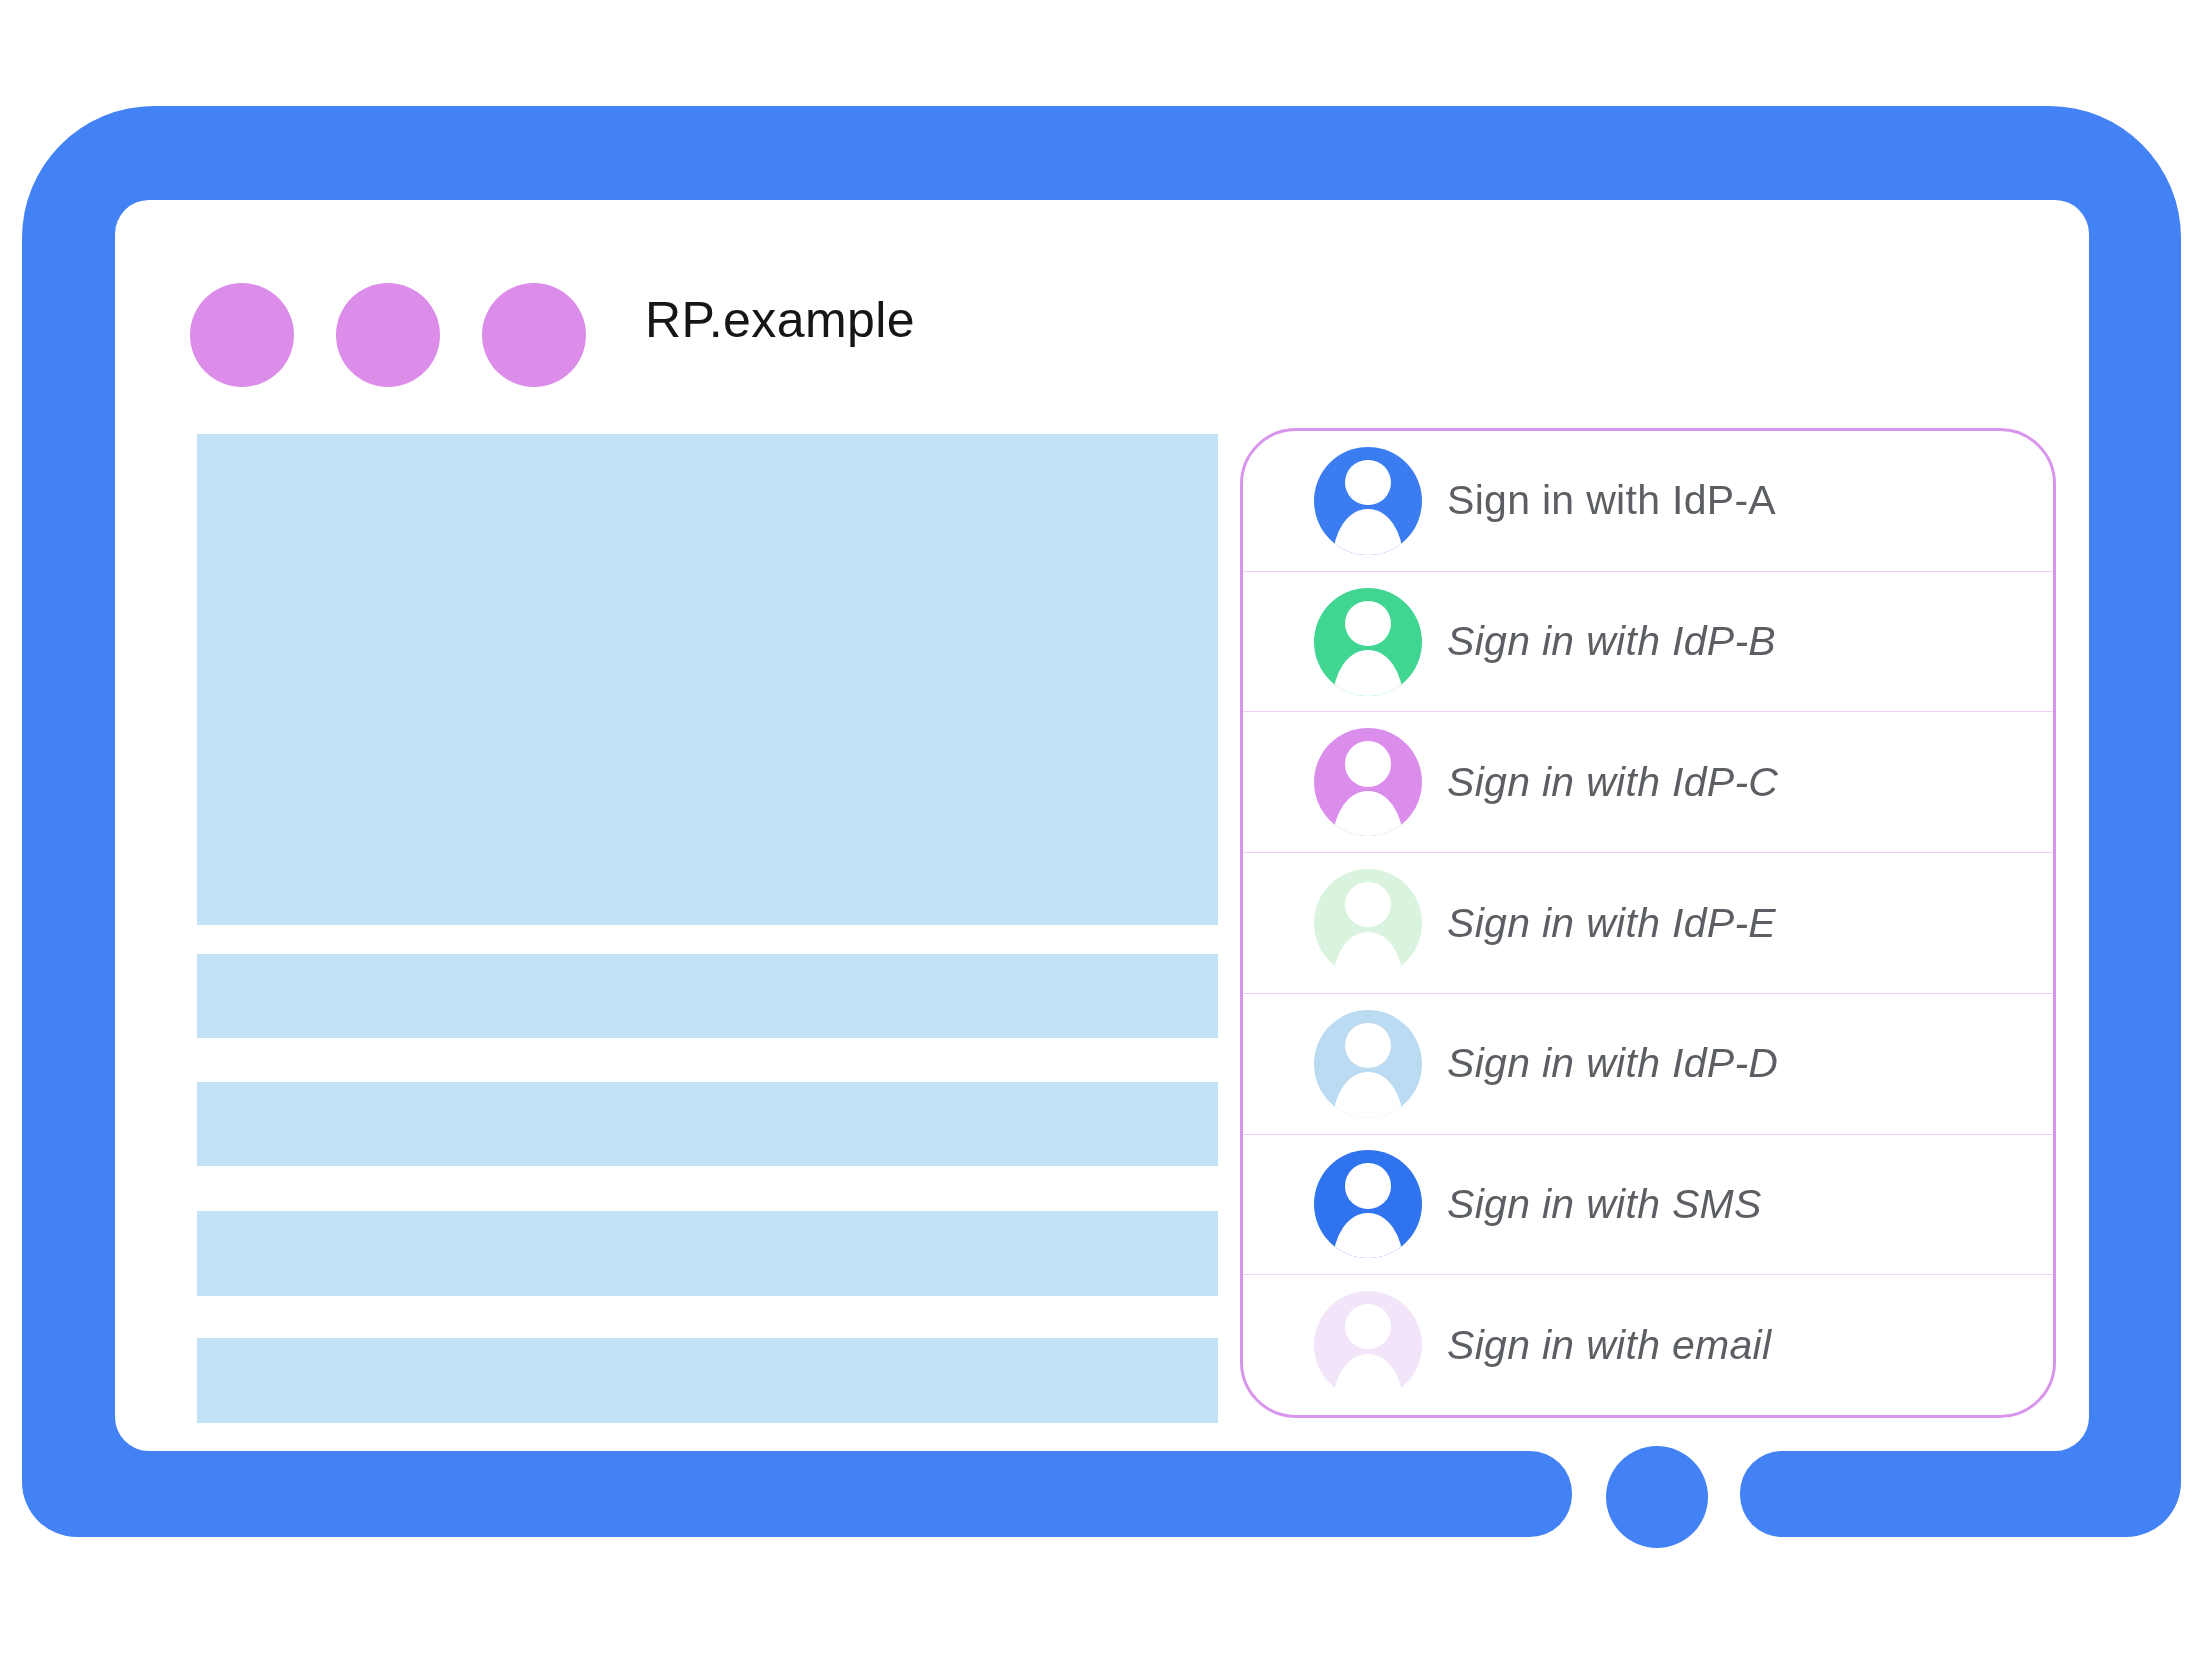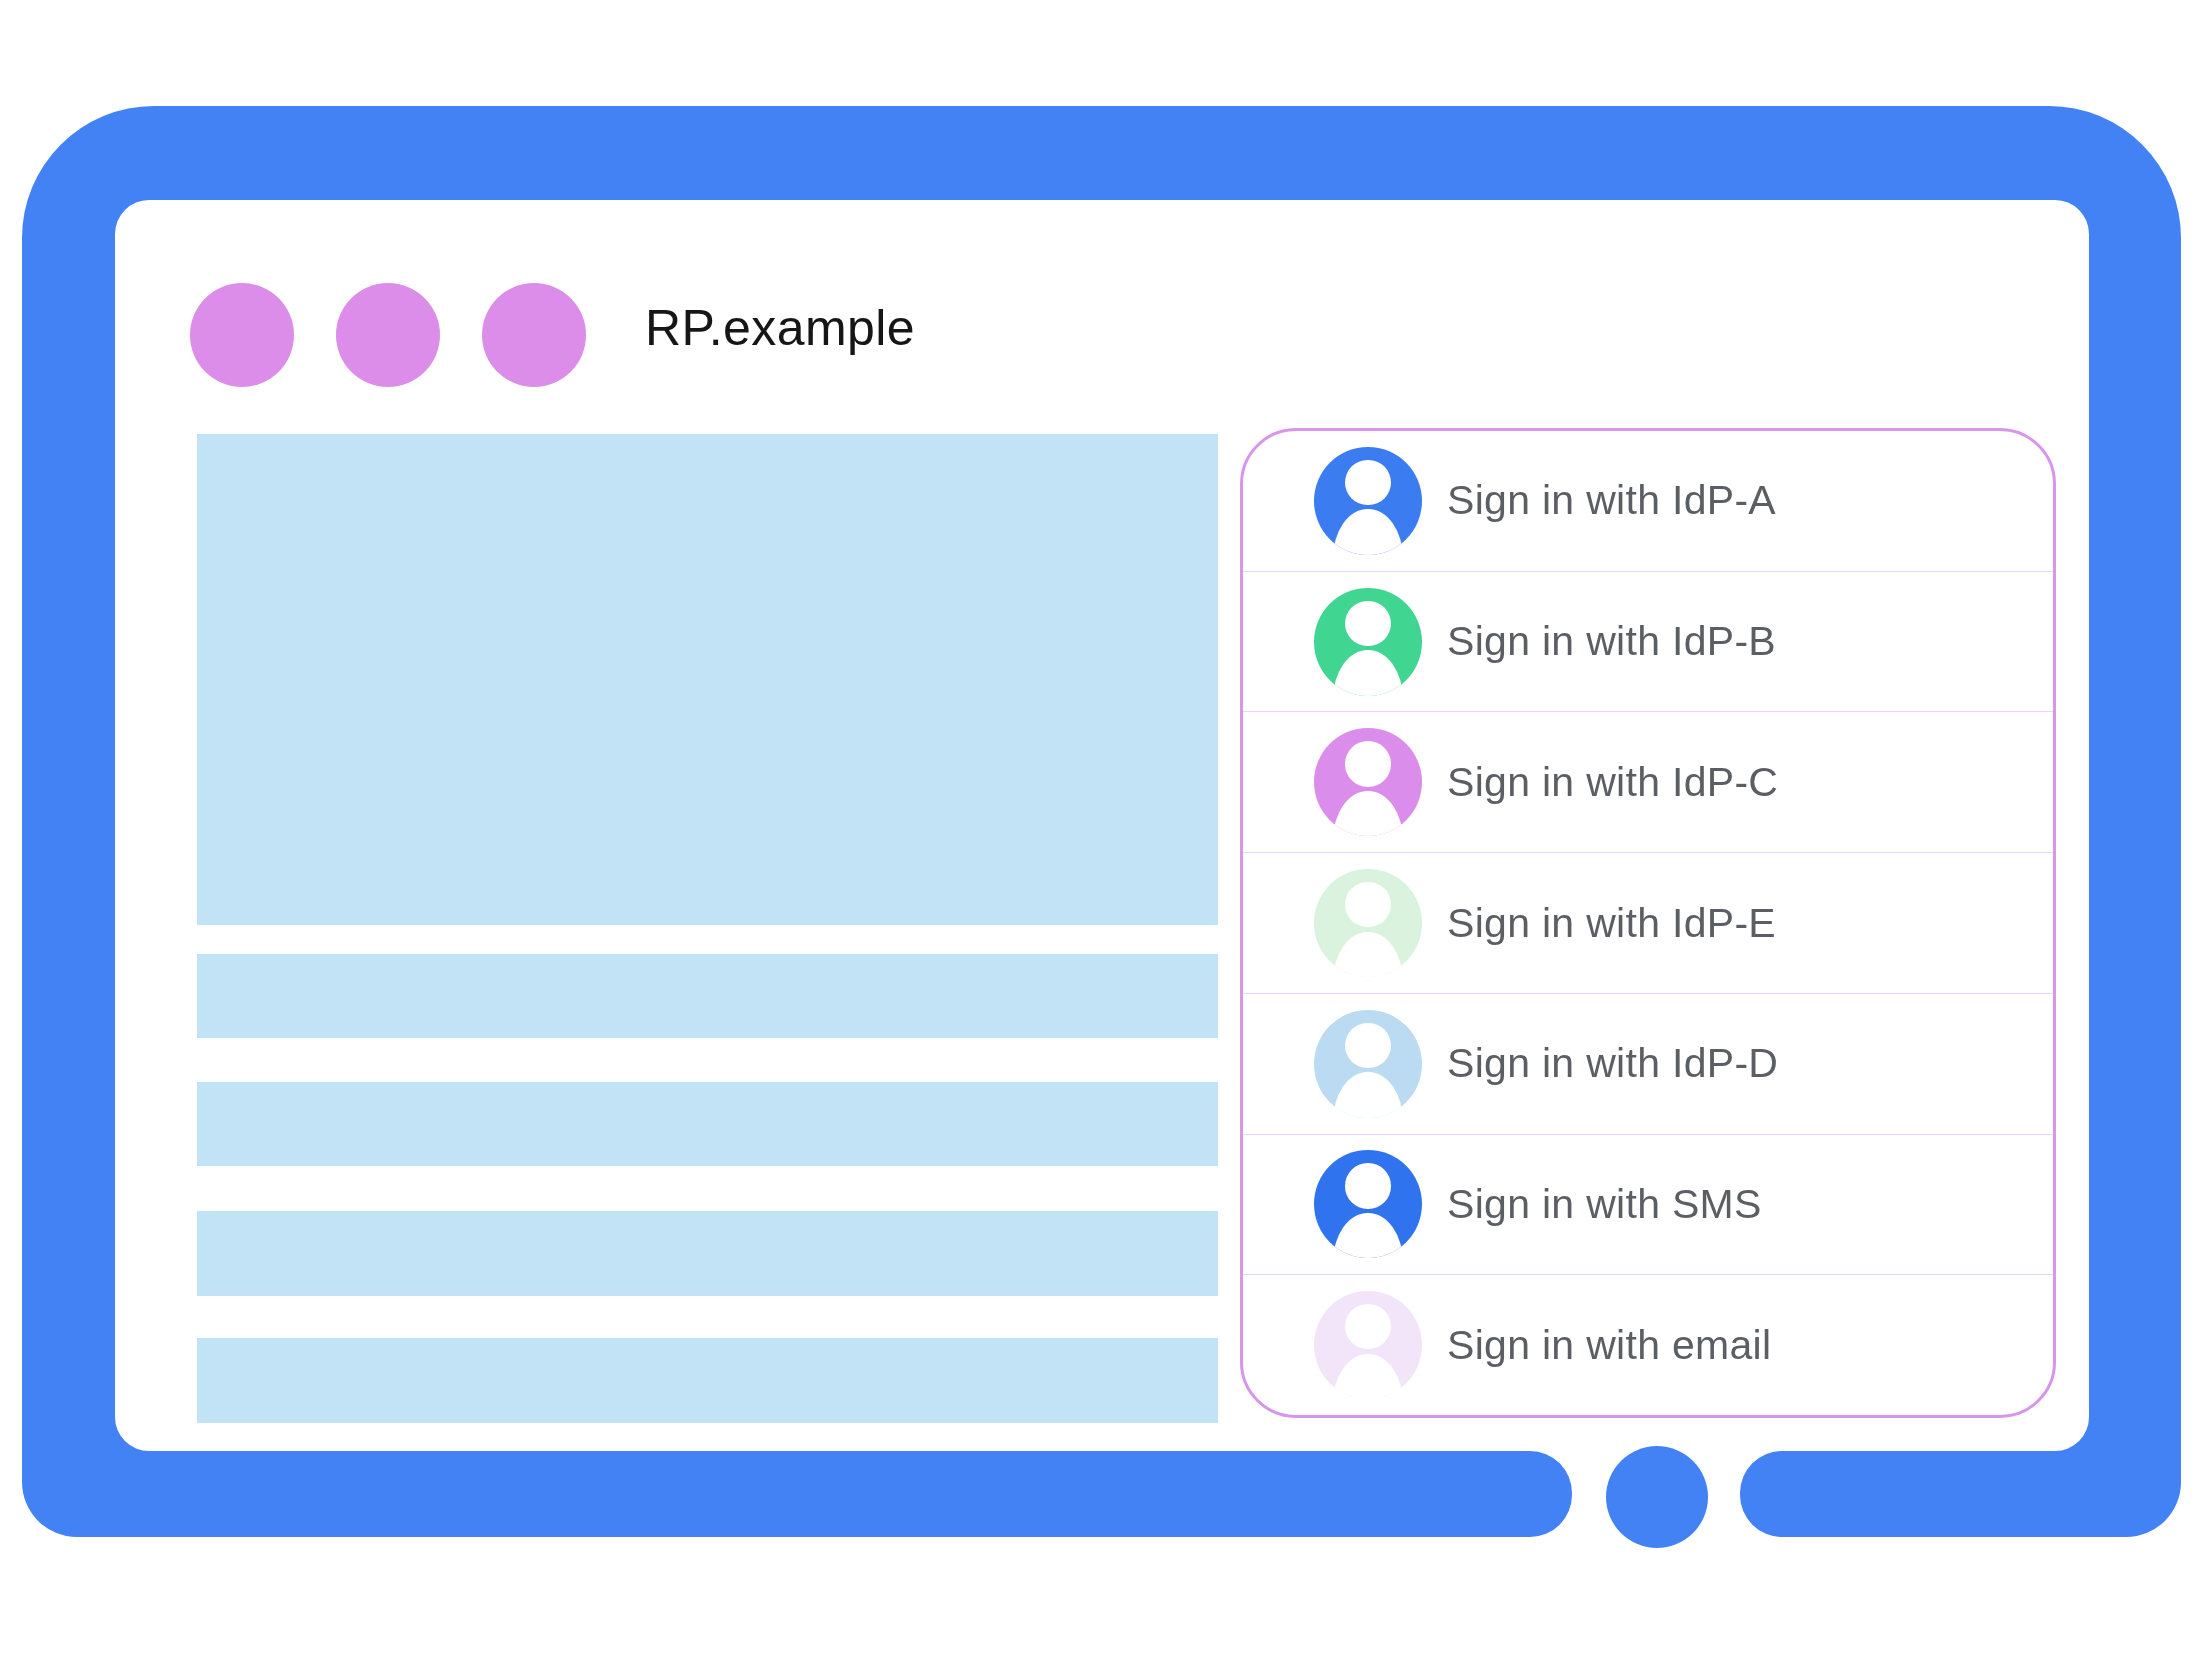--- a/index.html
+++ b/index.html
@@ -34,21 +34,21 @@
     background:var(--frame,#4382f4);border-radius:42px 0 0 42px;
   }
   .home-button{
     position:absolute;left:1606px;top:1446px;width:102px;height:102px;
     border-radius:50%;background:var(--home,#4382f4);
   }
   
   .window-controls{position:absolute;left:190px;top:283px;display:flex;gap:42px;}
   .window-dot{width:104px;height:104px;border-radius:50%;background:var(--dot,#db8de9);}
   .site-title{
-    position:absolute;left:645px;top:300px;
+    position:absolute;left:645px;top:292px;
     font-size:50px;line-height:1.15;letter-spacing:0.4px;
     color:var(--title,#161616);
   }
   
   .ph{position:absolute;left:197px;width:1021px;background:var(--ph,#c2e2f5);}
   .ph-hero{top:434px;height:491px;}
   .ph-line1{top:954px;height:84px;}
   .ph-line2{top:1082px;height:84px;}
   .ph-line3{top:1211px;height:85px;}
   .ph-line4{top:1338px;height:85px;}
@@ -61,21 +61,21 @@
     border-radius:56px;
     display:flex;flex-direction:column;
     overflow:hidden;
   }
   .signin-row{
     flex:1 1 0;
     display:flex;align-items:center;
     padding-left:71px;
     cursor:pointer;
   }
-  .signin-row + .signin-row{border-top:1.8px solid var(--panel-divider,#efd2f7);}
+  .signin-row + .signin-row{border-top:1.8px solid var(--panel-divider,#efd2f7);font-style:italic;}
   .avatar{
     position:relative;flex:none;
     width:108px;height:108px;border-radius:50%;
     overflow:hidden;
   }
   .avatar .head{
     position:absolute;left:29%;top:12%;width:42%;height:42%;
     border-radius:50%;background:var(--person,#ffffff);
   }
   .avatar .torso{

